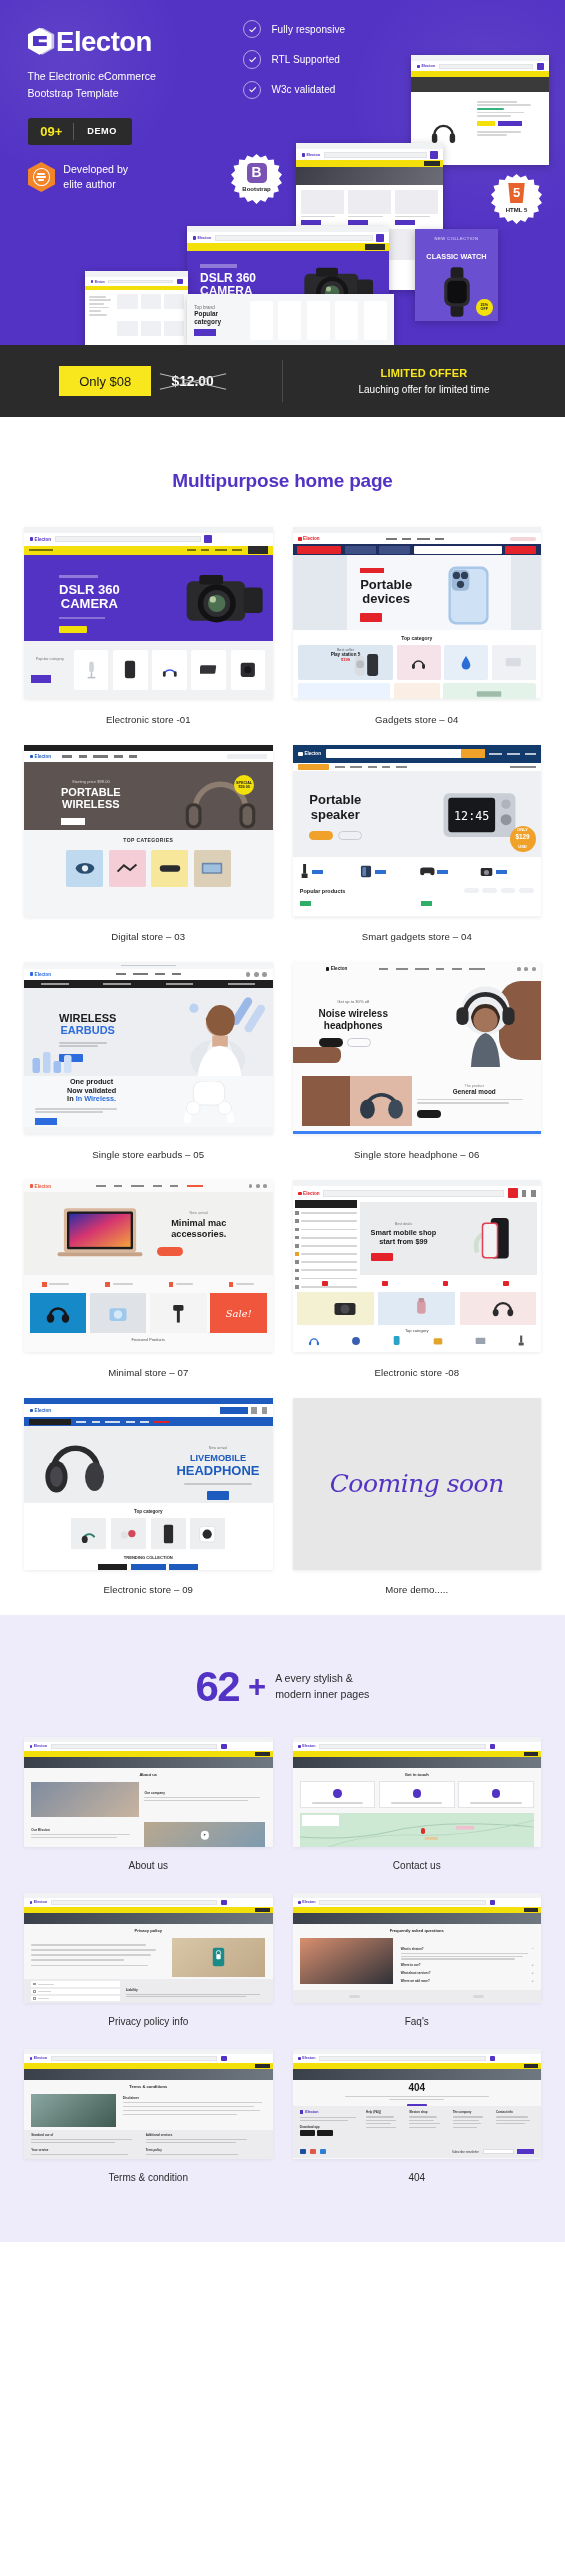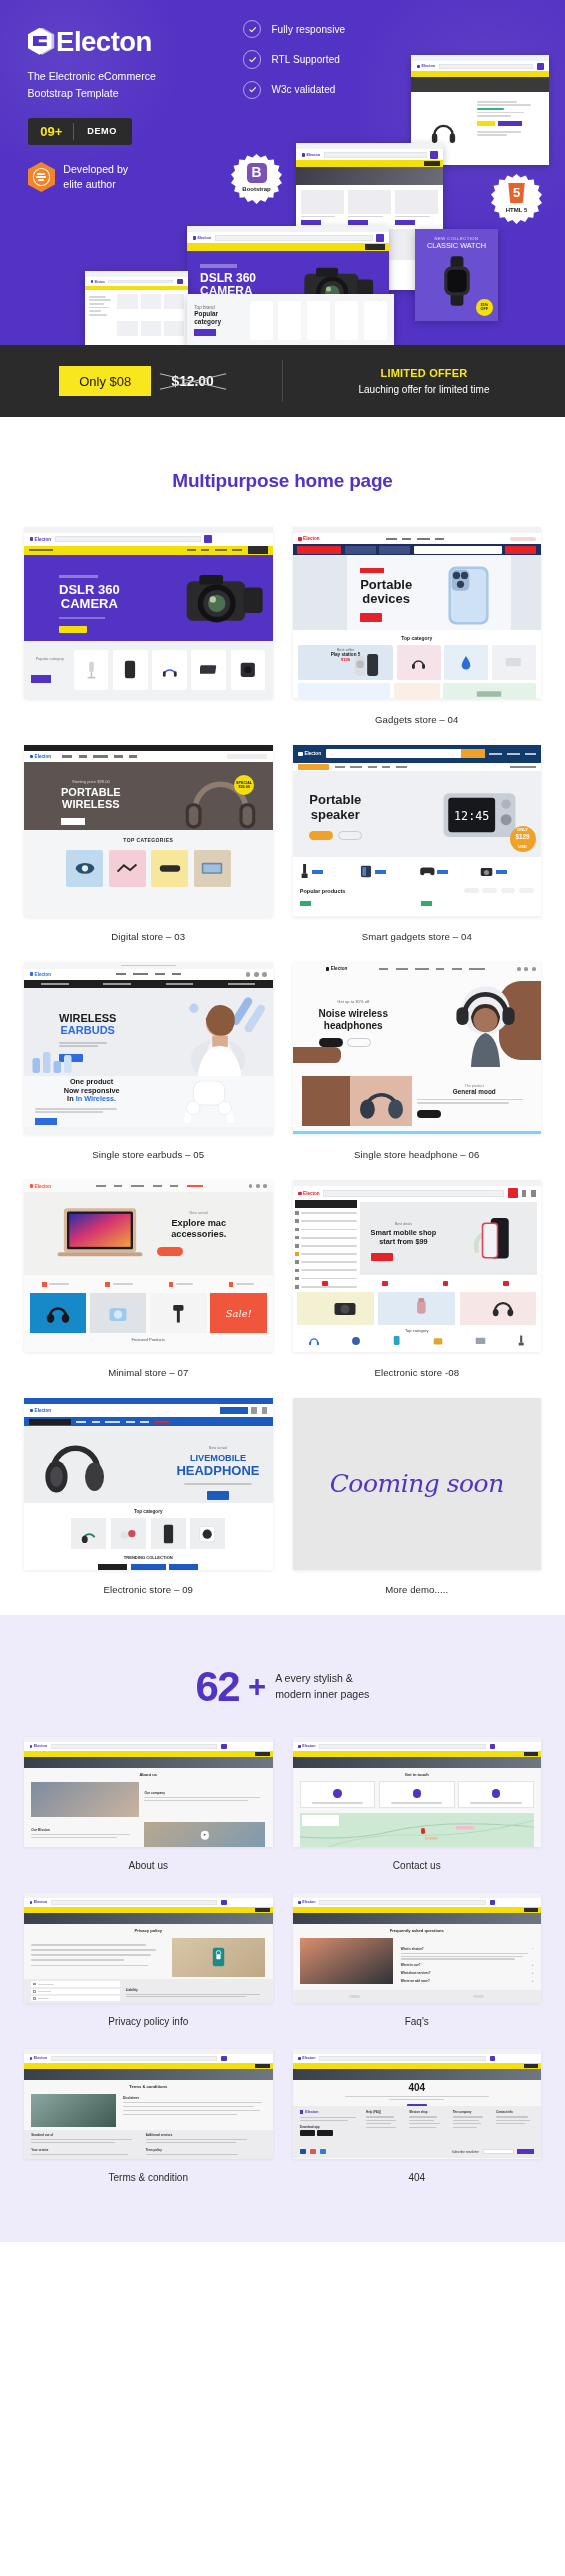--- a/index.html
+++ b/index.html
@@ -379,21 +379,21 @@
           <div style="flex:1;background:#fff;height:39px;border-radius:1.8px"></div>
           <div style="flex:1;background:#fff;height:39px;border-radius:1.8px"></div>
           <div style="flex:1;background:#fff;height:39px;border-radius:1.8px"></div>
         </div>
       </div>
     </div>
 
     <div class="shot" style="left:415px;top:229px;width:83px;height:92px;background:#6a4fd0">
       <div style="padding:7.3px 0 0 0;text-align:center">
         <div style="color:rgba(255,255,255,0.8);font-size:4.1px;letter-spacing:0.5px">NEW COLLECTION</div>
-        <div style="color:#ffffff;font-size:7.3px;font-weight:normal;margin-top:0">CLASSIC WATCH</div>
+        <div style="color:#ffffff;font-size:7.3px;font-weight:bold;margin-top:11px">CLASSIC WATCH</div>
       </div>
       <div style="display:flex;justify-content:center;margin-top:5.5px">
         <svg width="48" height="50" viewBox="0 0 60 62">
           <rect x="22" y="0" width="16" height="16" rx="4" fill="#1f1f22"></rect>
           <rect x="22" y="46" width="16" height="16" rx="4" fill="#1f1f22"></rect>
           <rect x="14" y="13" width="32" height="36" rx="9" fill="#2b2b2f"></rect>
           <rect x="18" y="17" width="24" height="28" rx="6" fill="#0e0e10"></rect>
         </svg>
       </div>
       <div style="position:absolute;right:5.5px;bottom:5.5px;width:16.5px;height:16.5px;border-radius:50%;background:#f3e00b;display:flex;align-items:center;justify-content:center;font-size:3.7px;font-weight:bold;color:#1b1b1b">25%<br>OFF</div>
@@ -505,20 +505,21 @@
               </div>
               <div class="m-tile" style="flex:1;height:40px;display:flex;align-items:center;justify-content:center">
                 <svg width="15.6" height="15.6" viewBox="0 0 22 22">
                     <rect x="1" y="1" width="20" height="20" rx="3" fill="#2d2d31"></rect>
                     <circle cx="11" cy="11" r="5" fill="#17171a"></circle>
                   </svg>
               </div>
             </div>
           </div>
         </div>
+        <div class="card-label">Electronic store -01</div>
       </div>
 
       <div class="card">
         <div class="thumb">
           <div class="m-top" style="height:6.4px"></div>
           <div class="m-head" style="height:11px">
             <span class="m-logo" style="font-size:4.6px;color:#e42229"><span class="d" style="background:#e42229"></span>Electon</span>
             <span style="flex:1;display:flex;gap:5.5px;justify-content:center">
               <span style="height:2.3px;width:11px;background:#777"></span>
               <span style="height:2.3px;width:9.2px;background:#777"></span>
@@ -806,21 +807,21 @@
                   <rect x="16" y="4" width="10" height="28" rx="3" fill="#bcd3f4"></rect>
                   <rect x="30" y="16" width="10" height="16" rx="3" fill="#9fc0f0"></rect>
                   <rect x="44" y="8" width="10" height="24" rx="3" fill="#cfe0f7"></rect>
                 </svg>
             </div>
           </div>
           <div style="background:#f7f8f9;height:51px;display:flex;align-items:center;padding:0 11px;gap:7.3px">
             <div style="width:50%">
               <div style="font-size:7.3px;font-weight:bold;color:#1b1b1b;line-height:1.2">
                 <span>One product</span><br>
-                <span>Now responsive</span><br>
+                <span>Now validated</span><br>
                 <span style="color:#1b1b1b">In </span><span style="color:#2d6cdf">In Wireless.</span>
               </div>
               <div class="m-line" style="width:72%;margin-top:3.7px"></div>
               <div class="m-line" style="width:60%"></div>
               <div style="width:22px;height:7.3px;background:#2d6cdf;margin-top:4.6px"></div>
             </div>
             <div style="flex:1;display:flex;justify-content:center;align-items:flex-end">
               <svg width="66" height="42" viewBox="0 0 86 56">
                 <rect x="22" y="0" width="42" height="32" rx="12" fill="#ffffff" stroke="#e2e4e8"></rect>
                 <path d="M26 30 q-10 6-12 22" stroke="#ffffff" stroke-width="9" fill="none" stroke-linecap="round"></path>
@@ -828,21 +829,21 @@
                 <circle cx="22" cy="36" r="9" fill="#ffffff" stroke="#e6e8ec"></circle>
                 <circle cx="64" cy="36" r="9" fill="#ffffff" stroke="#e6e8ec"></circle>
               </svg>
             </div>
           </div>
         </div>
         <div class="card-label">Single store earbuds – 05</div>
       </div>
 
       <div class="card">
-        <div class="thumb" style="background:#7dd3fc">
+        <div class="thumb" style="background:#3b82f6">
           <div class="m-head" style="height:13px;background:#fbfbfb">
             <span style="flex:0 0 auto;width:24px"></span>
             <span class="m-logo" style="font-size:4.6px;color:#1b1b1b"><span class="d" style="background:#1b1b1b"></span>Electon</span>
             <span style="flex:1;display:flex;gap:7.3px;justify-content:center">
               <span style="height:2.3px;width:9.2px;background:#888"></span>
               <span style="height:2.3px;width:12px;background:#888"></span>
               <span style="height:2.3px;width:13.8px;background:#888"></span>
               <span style="height:2.3px;width:8.3px;background:#888"></span>
               <span style="height:2.3px;width:10px;background:#888"></span>
               <span style="height:2.3px;width:16.5px;background:#888"></span>
@@ -924,21 +925,21 @@
                   <linearGradient id="macgrad" x1="0" y1="0" x2="1" y2="1">
                 <stop offset="0%" stop-color="#2a2ea8"></stop>
                     <stop offset="45%" stop-color="#d6356f"></stop>
                     <stop offset="100%" stop-color="#f2a33c"></stop>
               </linearGradient>
                 </defs>
               <rect x="2" y="60" width="108" height="5" rx="2.5" fill="#c6a287"></rect>
             </svg>
             <div style="width:83px">
               <div style="font-size:3.7px;color:#888">New arrival</div>
-              <div style="font-size:9.2px;font-weight:bold;color:#1b1b1b;line-height:1.15;margin-top:2.8px">Explore mac</div>
+              <div style="font-size:9.2px;font-weight:bold;color:#1b1b1b;line-height:1.15;margin-top:2.8px">Minimal mac</div>
               <div style="font-size:9.2px;font-weight:bold;color:#1b1b1b;line-height:1.15">accessories.</div>
               <div style="width:26px;height:9.2px;background:#f05a3c;border-radius:4.6px;margin-top:7.3px"></div>
             </div>
           </div>
           <div style="background:#fafafa;height:18.4px;display:flex;align-items:center;justify-content:space-around">
             <span style="display:flex;align-items:center;gap:2.8px">
                 <span style="width:4.6px;height:4.6px;background:#f05a3c"></span>
                 <span class="m-line" style="width:20px"></span>
               </span>
             <span style="display:flex;align-items:center;gap:2.8px">

